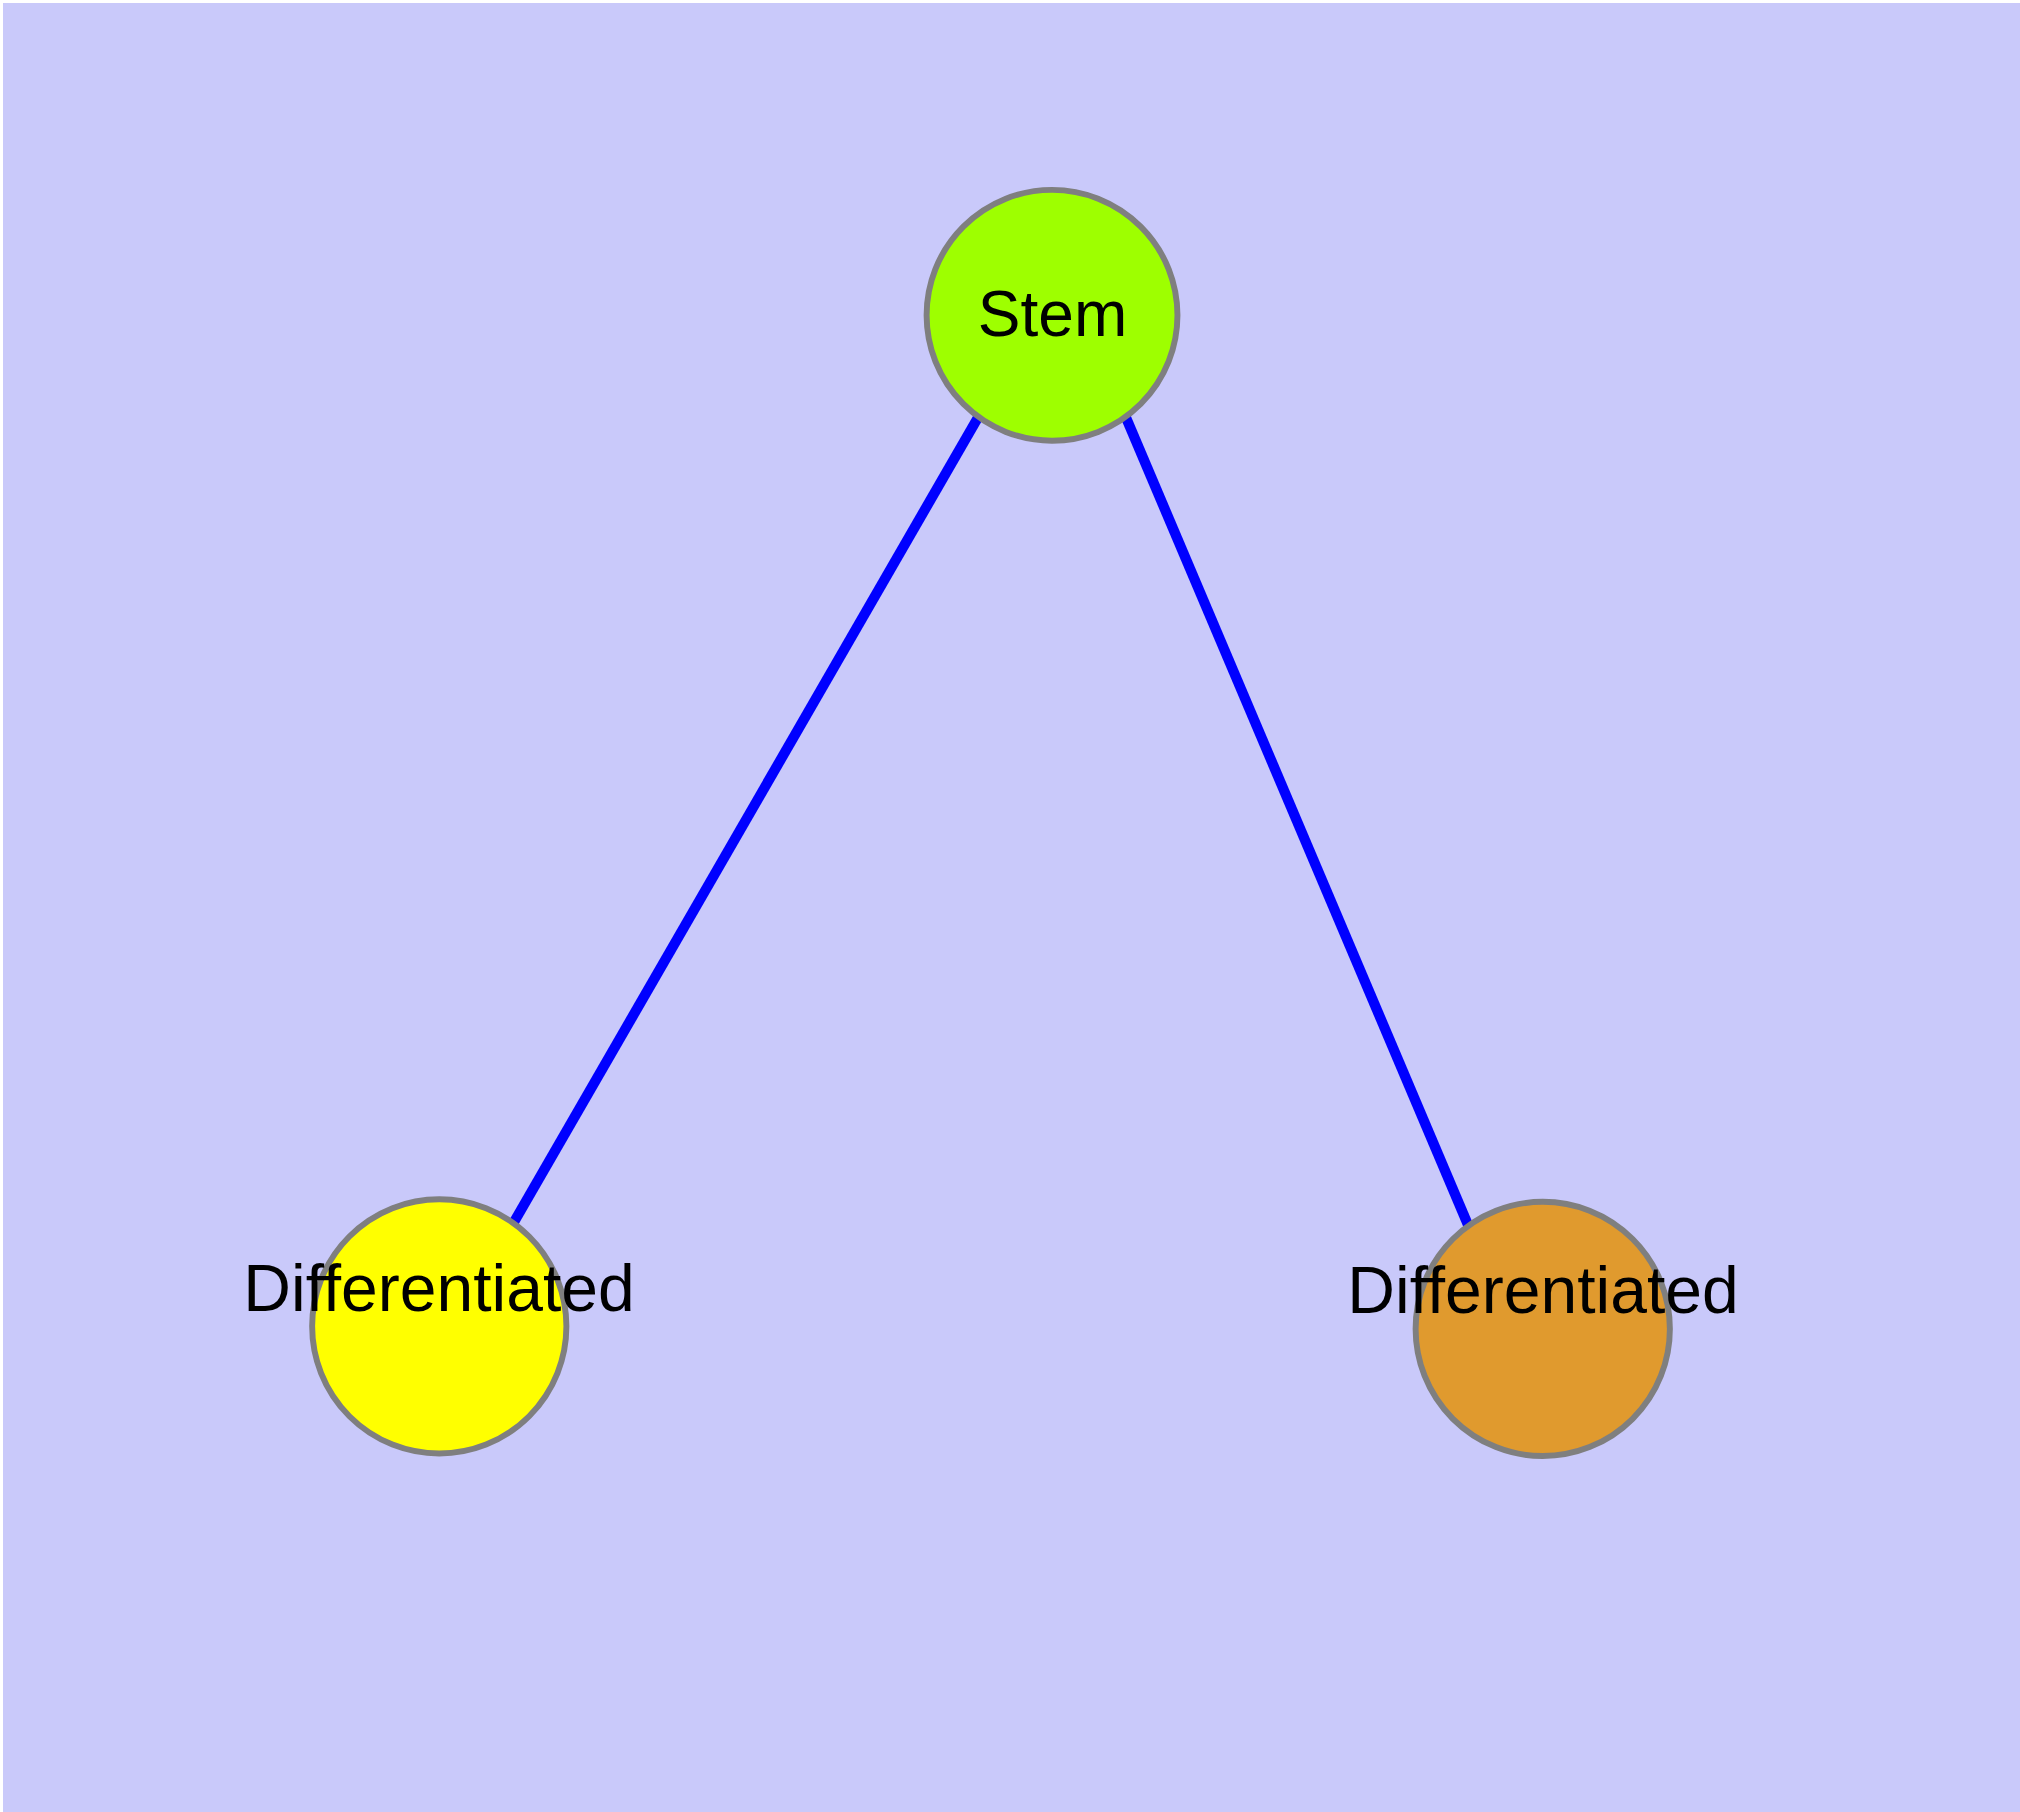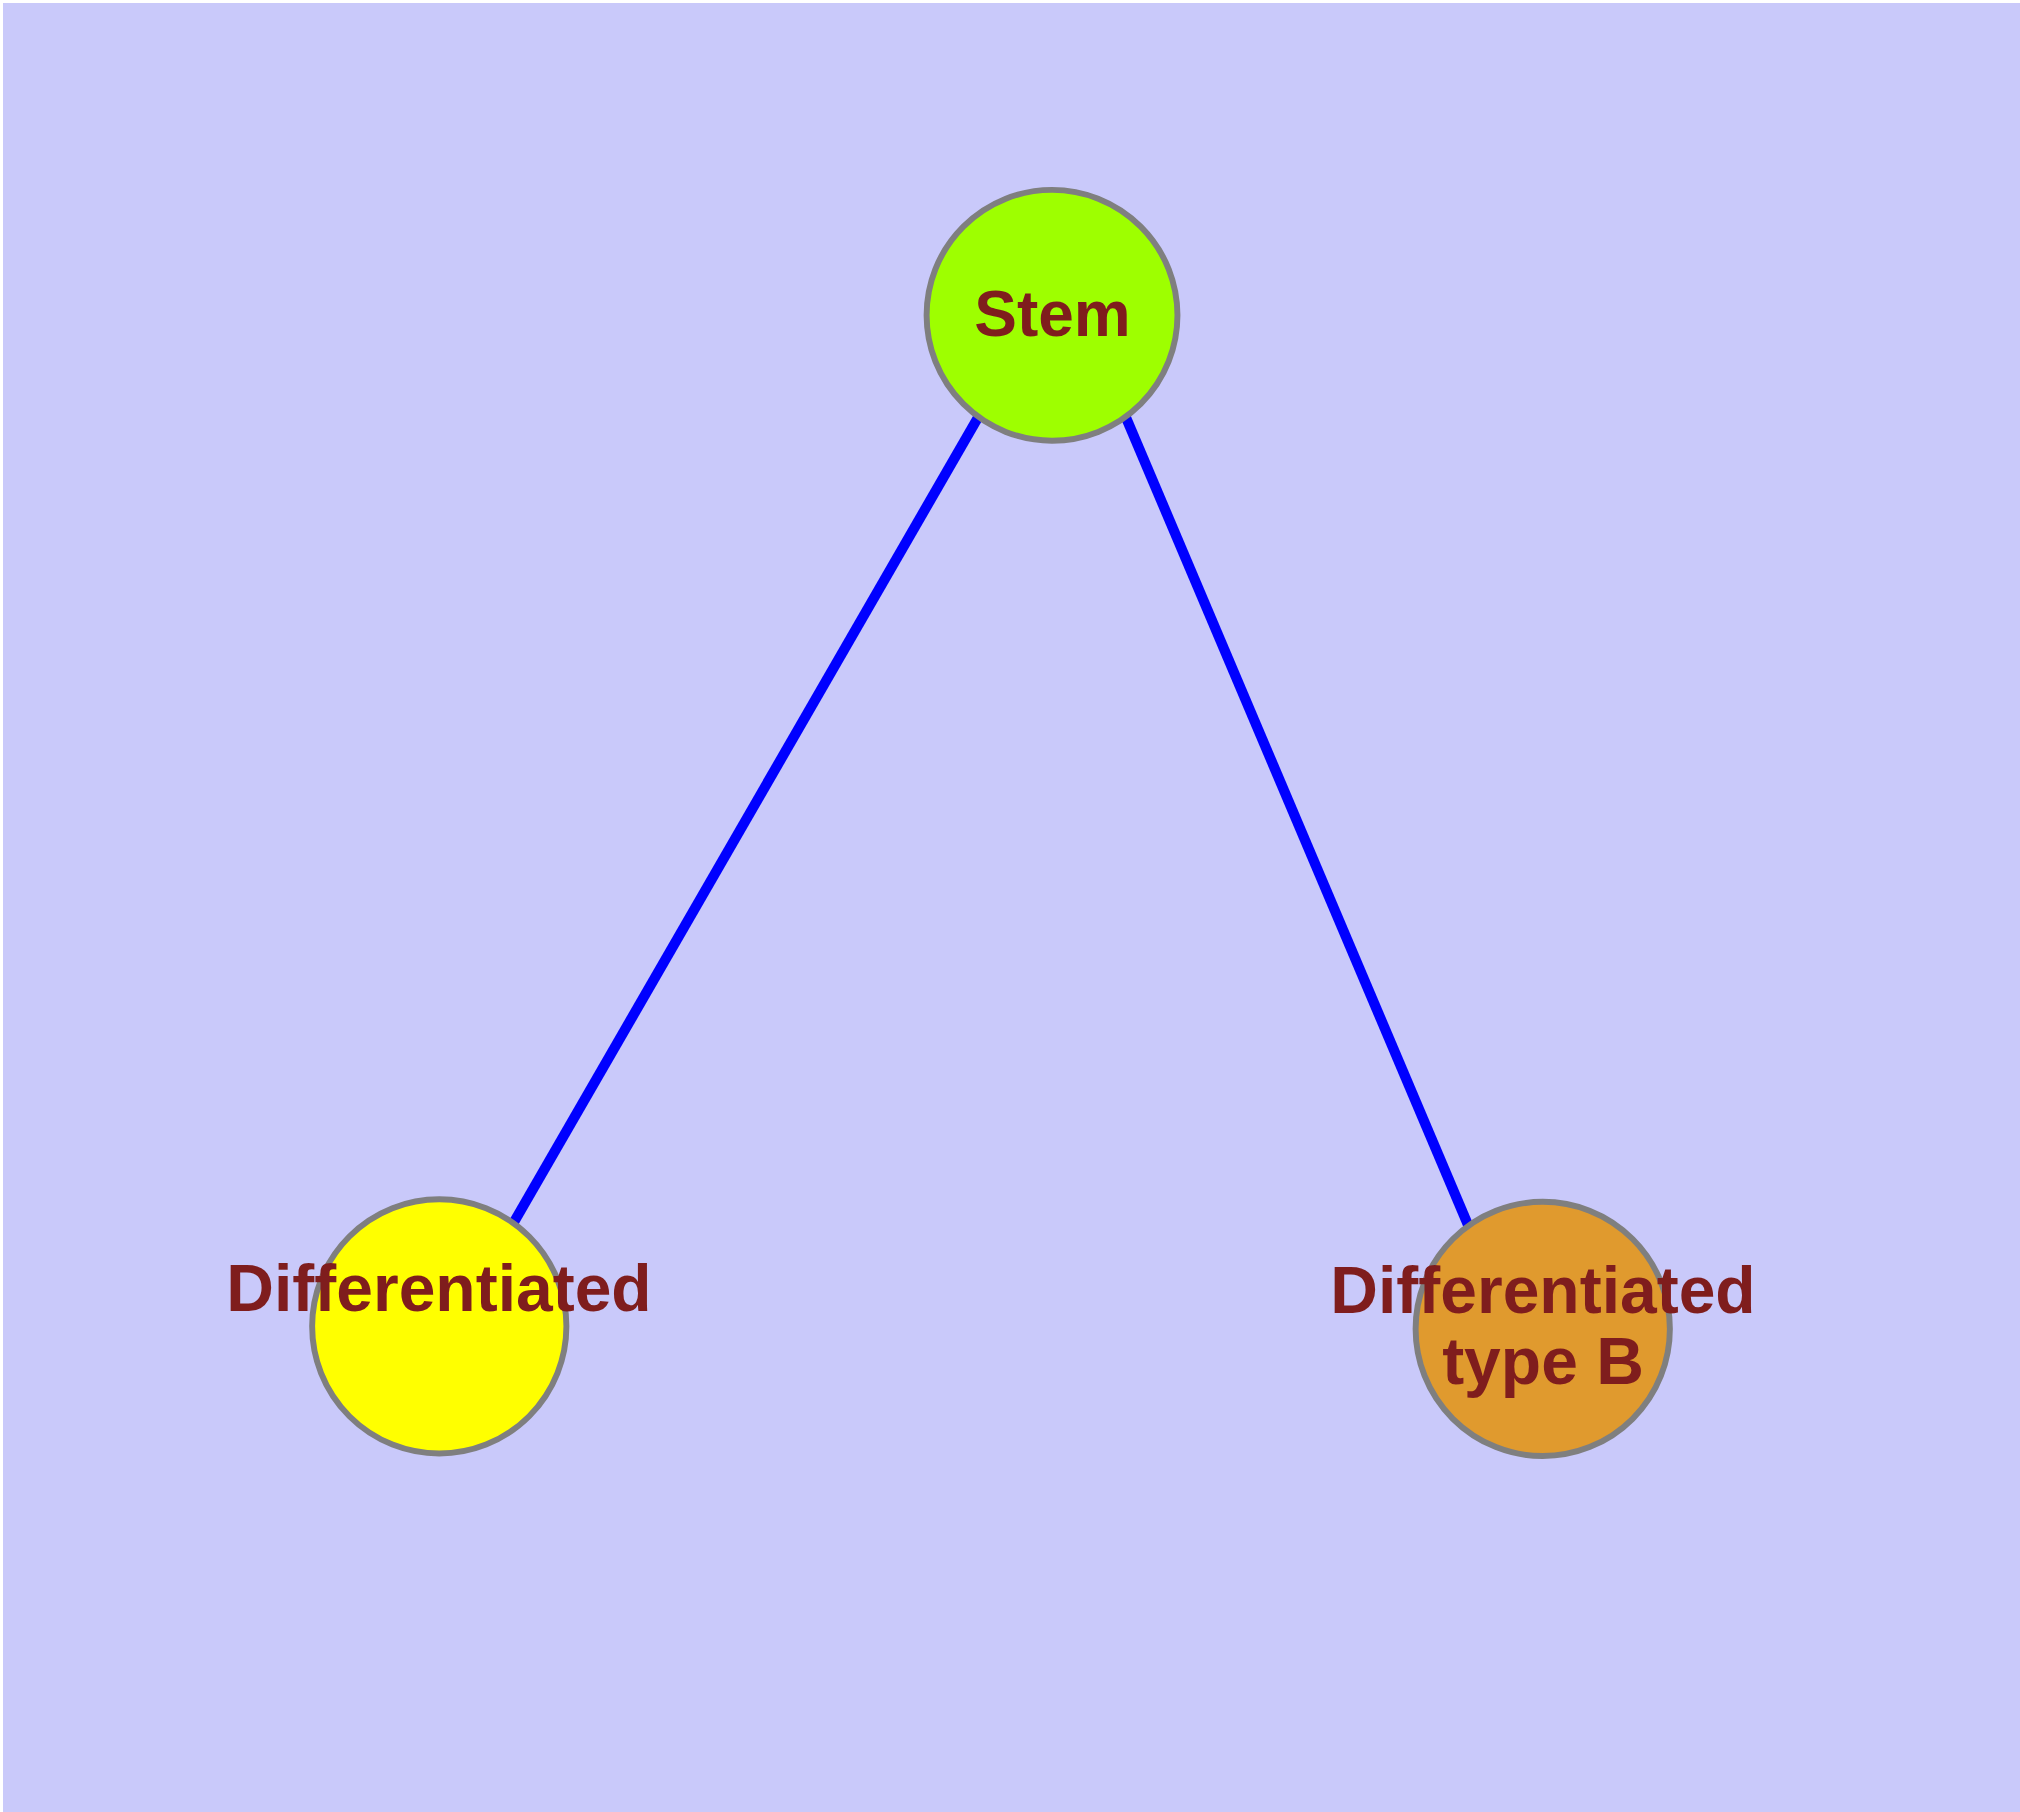--- a/index.html
+++ b/index.html
@@ -27,22 +27,22 @@
   .graph-svg {
     position: absolute;
     left: 0;
     top: 0;
     width: 2021px;
     height: 1812px;
   }
   .node-label {
     position: absolute;
     text-align: center;
-    font-weight: bold;
-    color: #7f1d1d;
+    font-weight: normal;
+    color: #000000;
     line-height: 1.08;
     white-space: pre;
     pointer-events: none;
     -webkit-font-smoothing: antialiased;
   }
   .node-label.stem {
     font-size: 64px;
     left: 798px;
     top: 280px;
     width: 509px;
@@ -78,16 +78,16 @@
       <circle cx="1241" cy="372" r="148" fill="#9eff00" stroke="#7f7f7f" stroke-width="7"></circle>
       <circle cx="518" cy="1565" r="150" fill="#ffff00" stroke="#7f7f7f" stroke-width="7"></circle>
       <circle cx="1820" cy="1568" r="150" fill="#e09a2e" stroke="#7f7f7f" stroke-width="7"></circle>
     </g>
   </svg>
 
   <div class="node-label stem">Stem</div>
 
   <div class="node-label diff-a"><span>Differentiated</span><br></div>
 
-  <div class="node-label diff-b"><span>Differentiated</span><br><span>type B</span></div>
+  <div class="node-label diff-b"><span>Differentiated</span><br></div>
 
 </div>
 
 
 </body></html>

